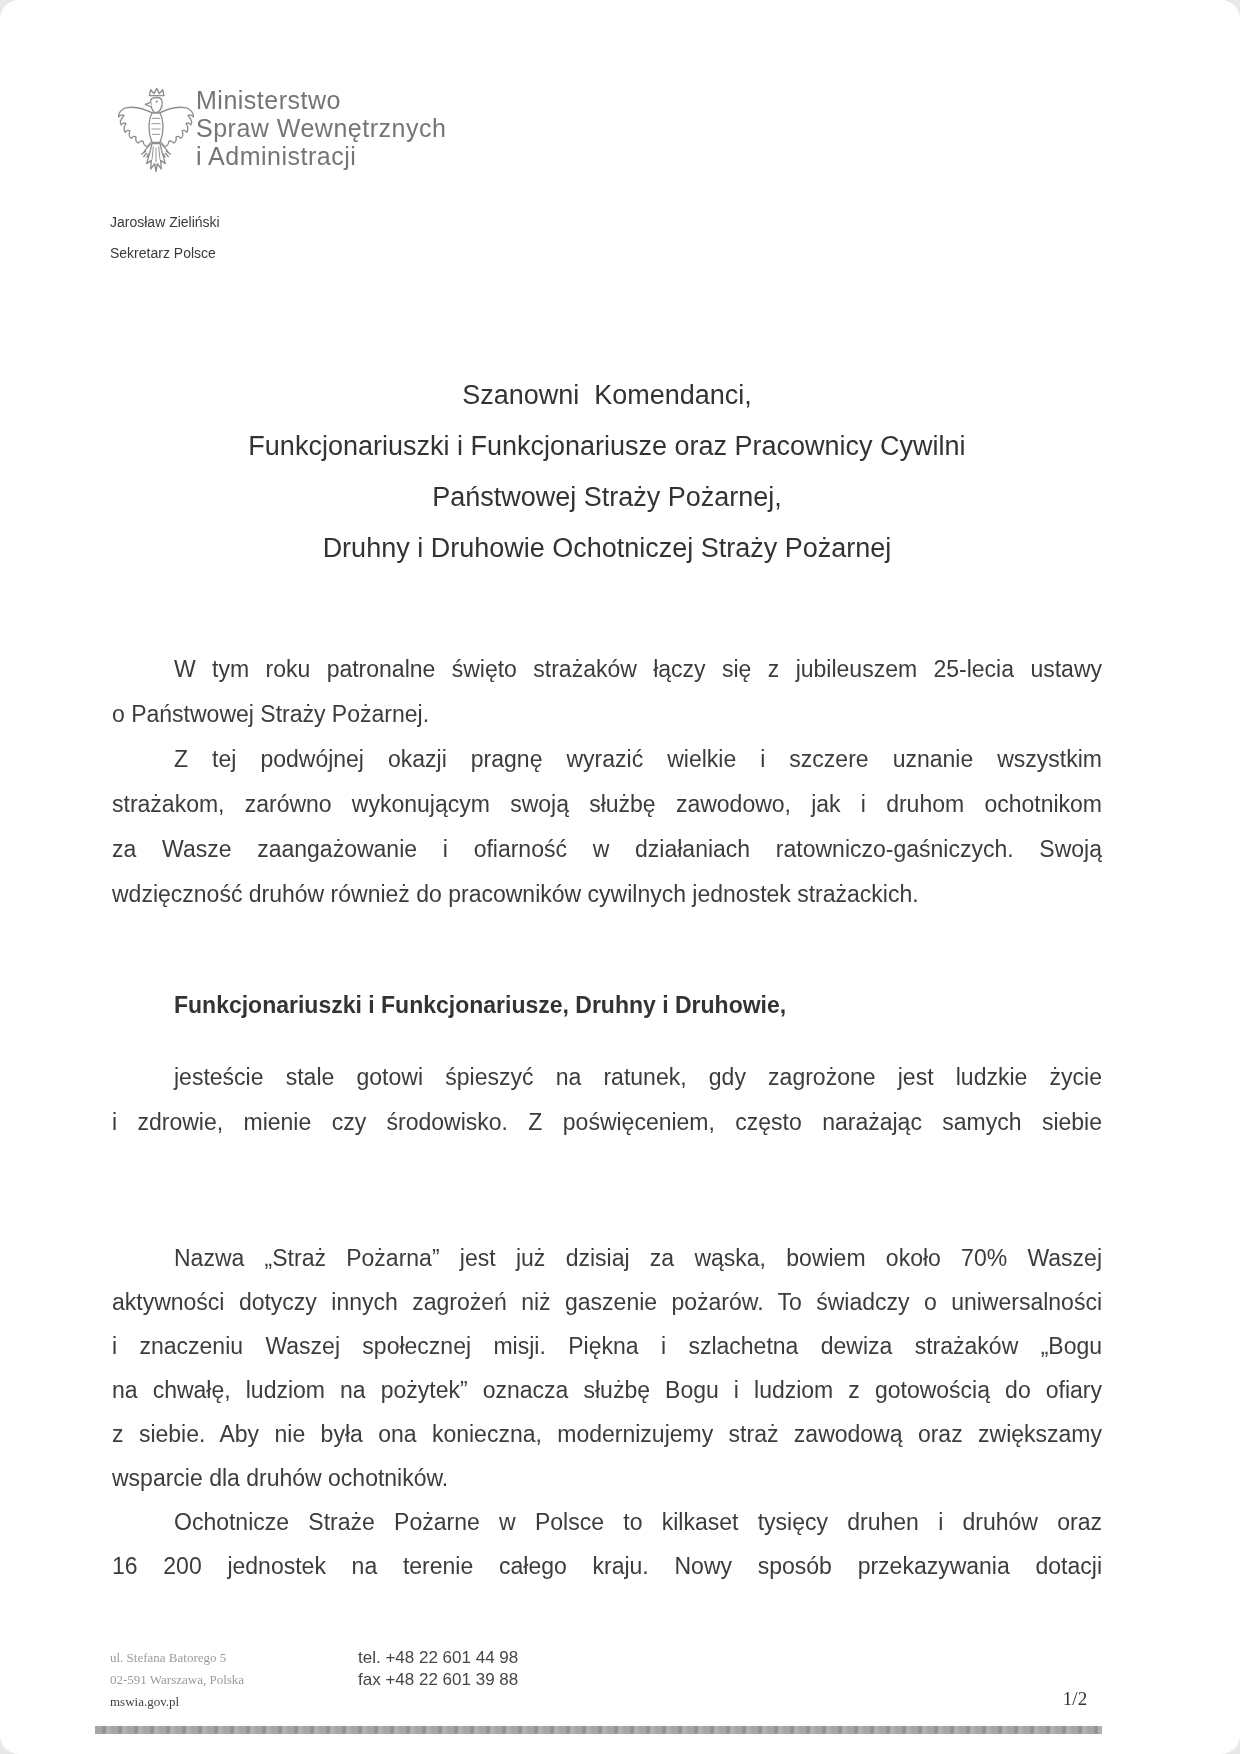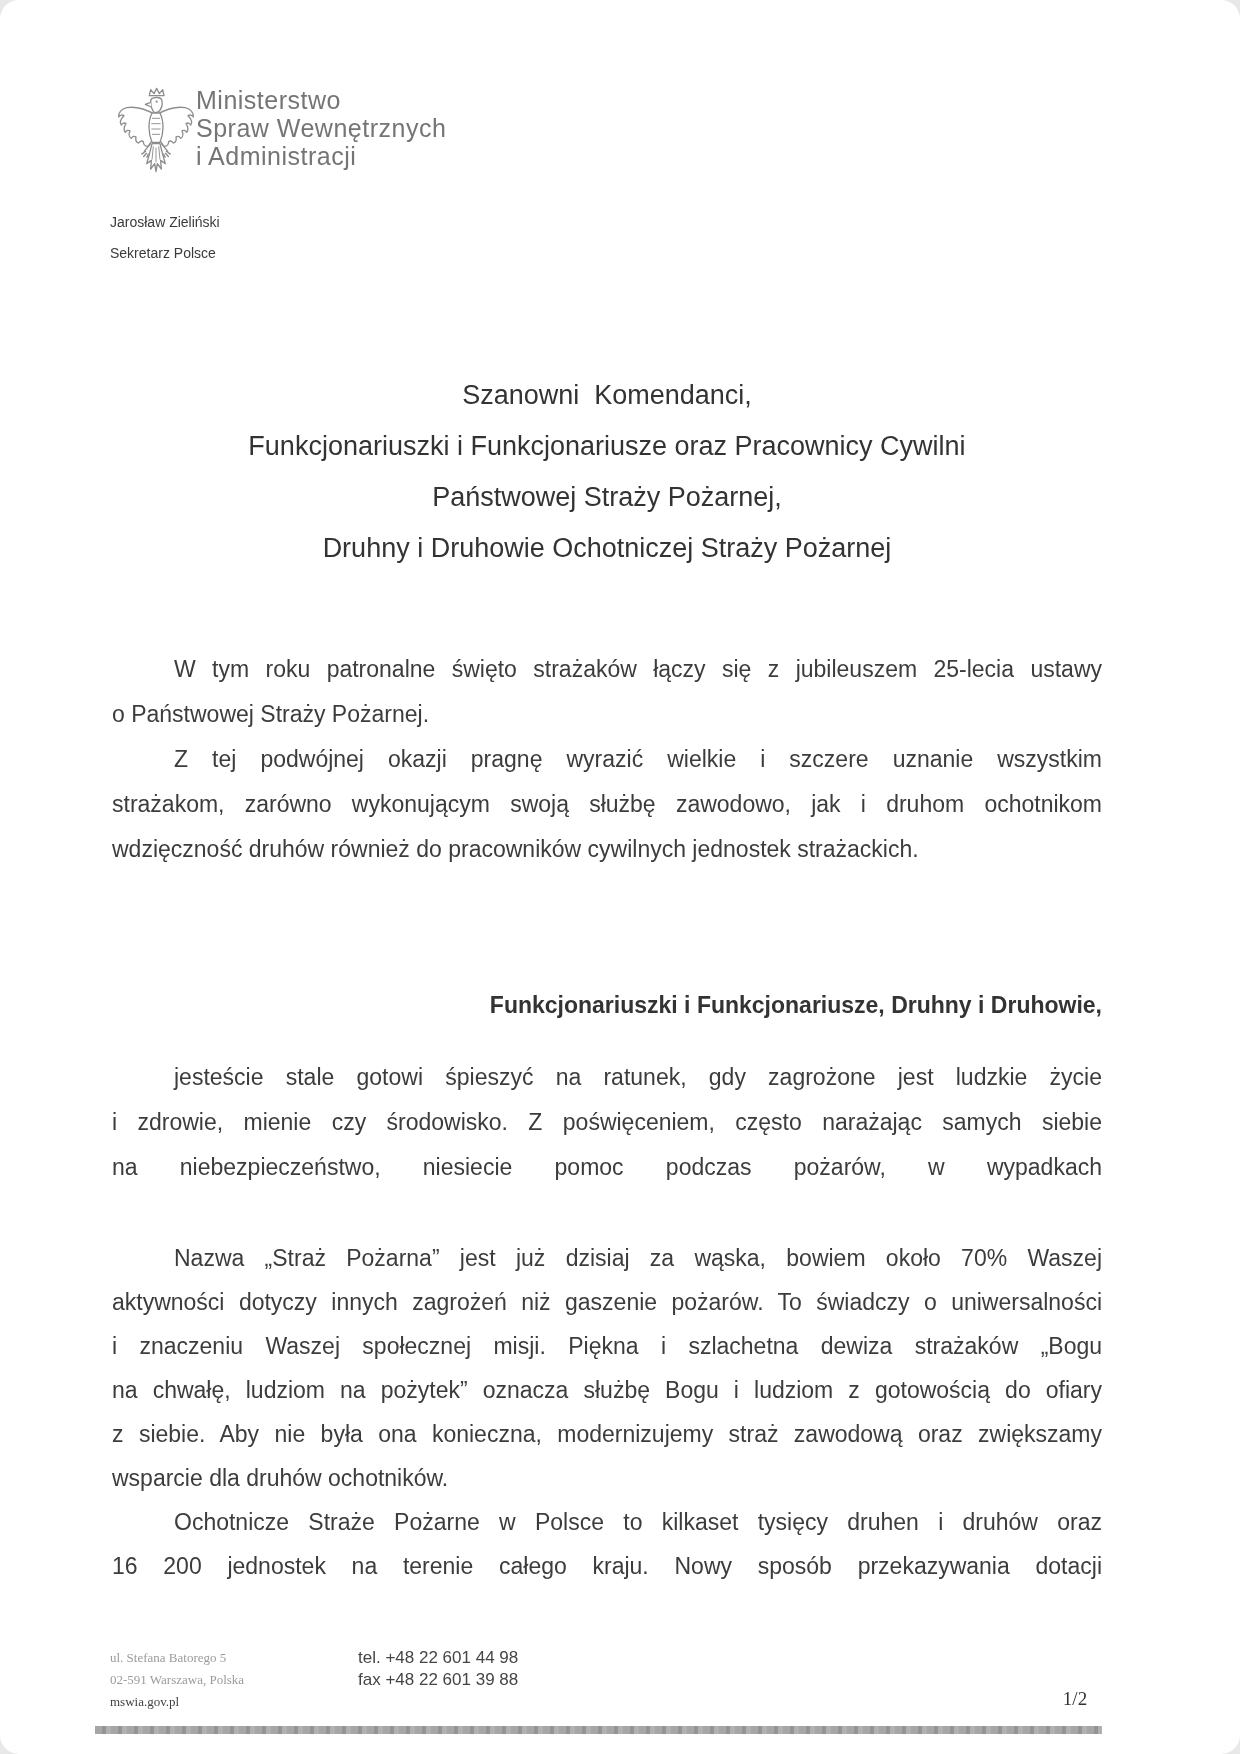--- a/index.html
+++ b/index.html
@@ -31,21 +31,21 @@
   .body-block{position:absolute;left:112px;width:990px;font-size:23px;color:#3c3c3c;}
   #block1{top:647px;}
   #block2{top:1055px;}
   #block3{top:1236px;}
   #block1 .line,#block2 .line{line-height:45px;}
   #block3 .line{line-height:44px;}
   .line.justify{text-align:justify;text-align-last:justify;}
   .line.indent{text-indent:62px;}
   .subheading{
     position:absolute;left:112px;top:983px;width:990px;
-    font-weight:bold;font-size:23px;line-height:45px;color:#333;text-indent:62px;text-align:right;
+    font-weight:bold;font-size:23px;line-height:45px;color:#333;text-indent:62px;
   }
   
   .footer-address{position:absolute;left:110px;top:1647px;font-size:13px;line-height:22px;color:#9b9b9b;font-family:Liberation Serif, serif;}
   .footer-website{color:#3f3f3f;}
   .footer-telfax{position:absolute;left:358px;top:1647px;font-size:17px;line-height:22px;color:#454545;}
   .page-number{
     position:absolute;left:1040px;top:1688px;width:70px;
     font-family:Liberation Serif, serif;font-size:19px;color:#333;text-align:center;
   }
   .footer-bar{
@@ -98,29 +98,29 @@
     <div class="sline">Funkcjonariuszki i Funkcjonariusze oraz Pracownicy Cywilni</div>
     <div class="sline">Państwowej Straży Pożarnej,</div>
     <div class="sline">Druhny i Druhowie Ochotniczej Straży Pożarnej</div>
   </div>
 
   <div class="body-block" id="block1">
       <div class="line indent justify">W tym roku patronalne święto strażaków łączy się z jubileuszem 25-lecia ustawy</div>
       <div class="line">o  Państwowej Straży Pożarnej.</div>
       <div class="line indent justify">Z tej podwójnej okazji pragnę wyrazić wielkie i szczere uznanie wszystkim</div>
       <div class="line justify">strażakom, zarówno wykonującym swoją służbę zawodowo, jak i druhom ochotnikom</div>
+      <div class="line justify">za Wasze zaangażowanie i ofiarność w działaniach ratowniczo-gaśniczych. Swoją</div>
       <div class="line">wdzięczność druhów również do pracowników cywilnych jednostek strażackich.</div>
     </div>
 
   <div class="subheading">Funkcjonariuszki i Funkcjonariusze, Druhny i Druhowie,</div>
 
   <div class="body-block" id="block2">
       <div class="line indent justify">jesteście stale gotowi śpieszyć na ratunek, gdy zagrożone jest ludzkie życie</div>
       <div class="line justify">i zdrowie, mienie czy środowisko. Z poświęceniem, często narażając samych siebie</div>
-      <div class="line justify">na niebezpieczeństwo, niesiecie pomoc podczas pożarów, w wypadkach</div>
     </div>
 
   <div class="body-block" id="block3">
       <div class="line indent justify">Nazwa „Straż Pożarna” jest już dzisiaj za wąska, bowiem około 70% Waszej</div>
       <div class="line justify">aktywności dotyczy innych zagrożeń niż gaszenie pożarów. To świadczy o uniwersalności</div>
       <div class="line justify">i znaczeniu Waszej społecznej misji. Piękna i szlachetna dewiza strażaków „Bogu</div>
       <div class="line justify">na chwałę, ludziom na pożytek” oznacza służbę Bogu i ludziom z gotowością do ofiary</div>
       <div class="line justify">z siebie. Aby nie była ona konieczna, modernizujemy straż zawodową oraz zwiększamy</div>
       <div class="line">wsparcie dla druhów ochotników.</div>
       <div class="line indent justify">Ochotnicze Straże Pożarne w Polsce to kilkaset tysięcy druhen i druhów oraz</div>

